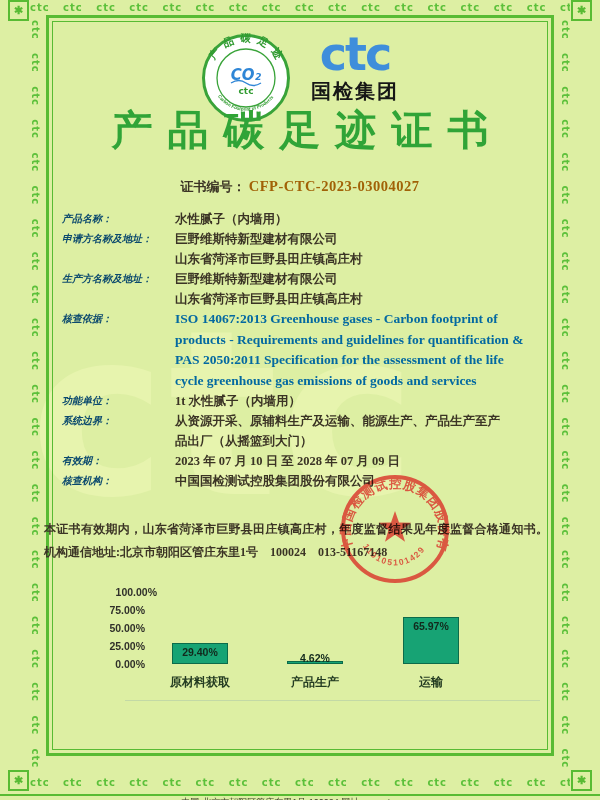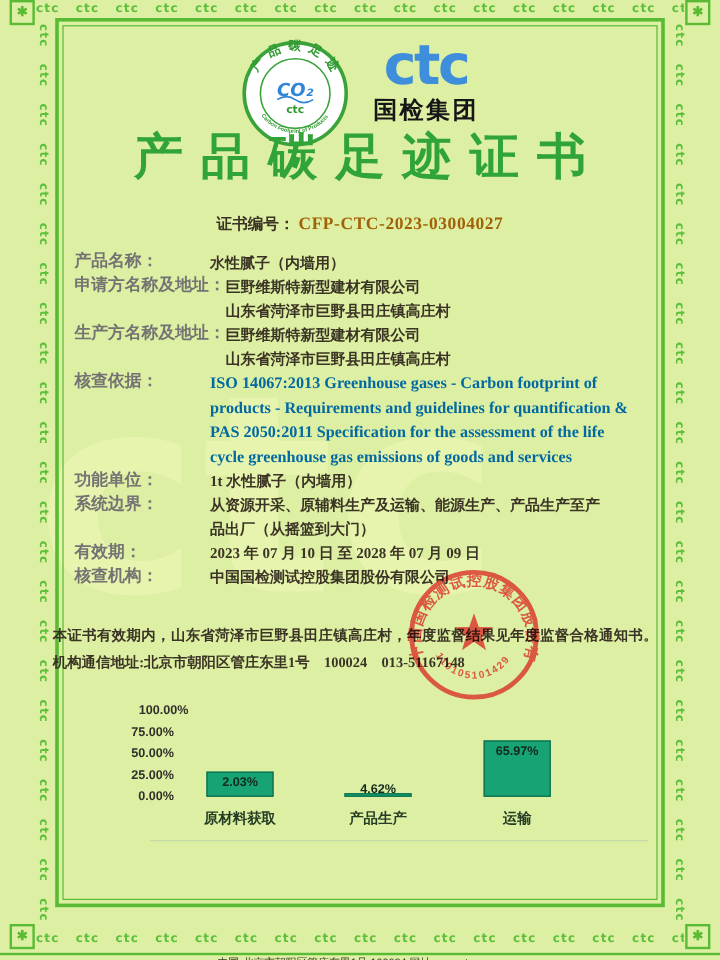--- a/index.html
+++ b/index.html
@@ -42,22 +42,22 @@
            letter-spacing:2px;text-align:right;margin-top:3px;}
   .title{position:absolute;top:103px;left:0;right:0;text-align:center;font-weight:bold;
          font-size:41px;color:#30a437;letter-spacing:15px;padding-left:15px;}
   .certno{position:absolute;top:178px;left:0;right:0;text-align:center;font-size:13px;
           color:#3b3425;font-weight:bold;}
   .certno .num{font-size:14.5px;color:#a16207;letter-spacing:.5px;}
 
   
   .fields{position:absolute;left:62px;top:209px;width:486px;}
   .frow{display:flex;align-items:flex-start;}
-  .flabel{min-width:113px;white-space:nowrap;font-weight:bold;font-size:14px;
-          color:#737373;line-height:20px;}
+  .flabel{min-width:113px;white-space:nowrap;font-weight:bold;font-size:10px;
+          color:#0c4a6e;line-height:20px;font-style:italic;}
   .fval{flex:1;font-size:12.5px;color:#3b3425;font-weight:bold;line-height:20px;}
   .fval .line{line-height:20px;}
   .fval.latin .line{font-family:"Liberation Serif",serif;font-size:13.5px;color:#0369a1;line-height:20.5px;}
 
   
   .note1{position:absolute;left:44px;top:521px;width:515px;font-size:12px;font-weight:bold;
          color:#3b3425;letter-spacing:.3px;}
   .note2{position:absolute;left:44px;top:544px;width:515px;font-size:12px;font-weight:bold;
          color:#3b3425;}
 
@@ -205,21 +205,21 @@
     </svg>
 
     <div class="chart">
       <div class="chart-base"></div>
     <div class="ytick" style="left: 0px; top: 74px;">0.00%</div>
         <div class="ytick" style="left: 0px; top: 56px;">25.00%</div>
         <div class="ytick" style="left: 0px; top: 38px;">50.00%</div>
         <div class="ytick" style="left: 0px; top: 20px;">75.00%</div>
         <div class="ytick" style="left: 12px; top: 2px;">100.00%</div>
         <div class="bar" style="left: 77px; width: 56px; top: 58.832px; height: 21.168px;"></div>
-        <div class="bval" style="left: 70px; top: 61.832px;">2.03%</div>
+        <div class="bval" style="left: 70px; top: 61.832px;">29.40%</div>
         <div class="cat" style="left: 60px; top: 90px;">原材料获取</div>
         <div class="bar" style="left: 192px; width: 56px; top: 76.6736px; height: 3.3264px;"></div>
         <div class="bval" style="left: 185px; top: 68px;">4.62%</div>
         <div class="cat" style="left: 175px; top: 90px;">产品生产</div>
         <div class="bar" style="left: 308px; width: 56px; top: 32.5016px; height: 47.4984px;"></div>
         <div class="bval" style="left: 301px; top: 35.5016px;">65.97%</div>
         <div class="cat" style="left: 291px; top: 90px;">运输</div>
       </div>
 
   </div>

